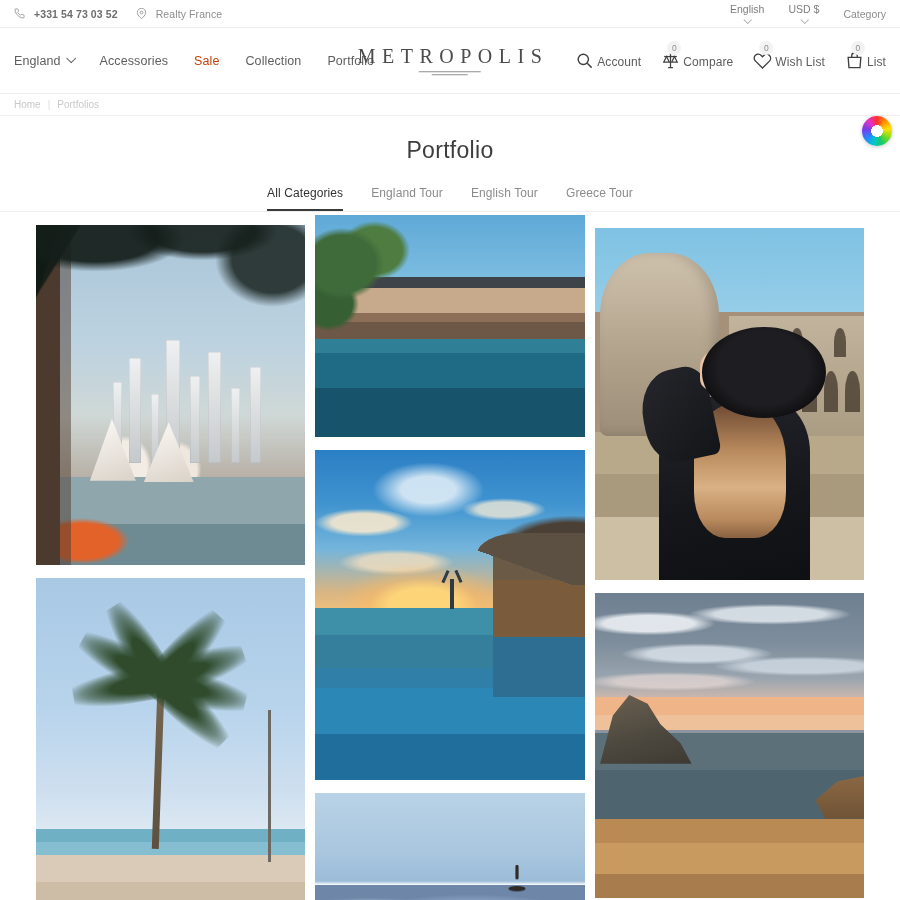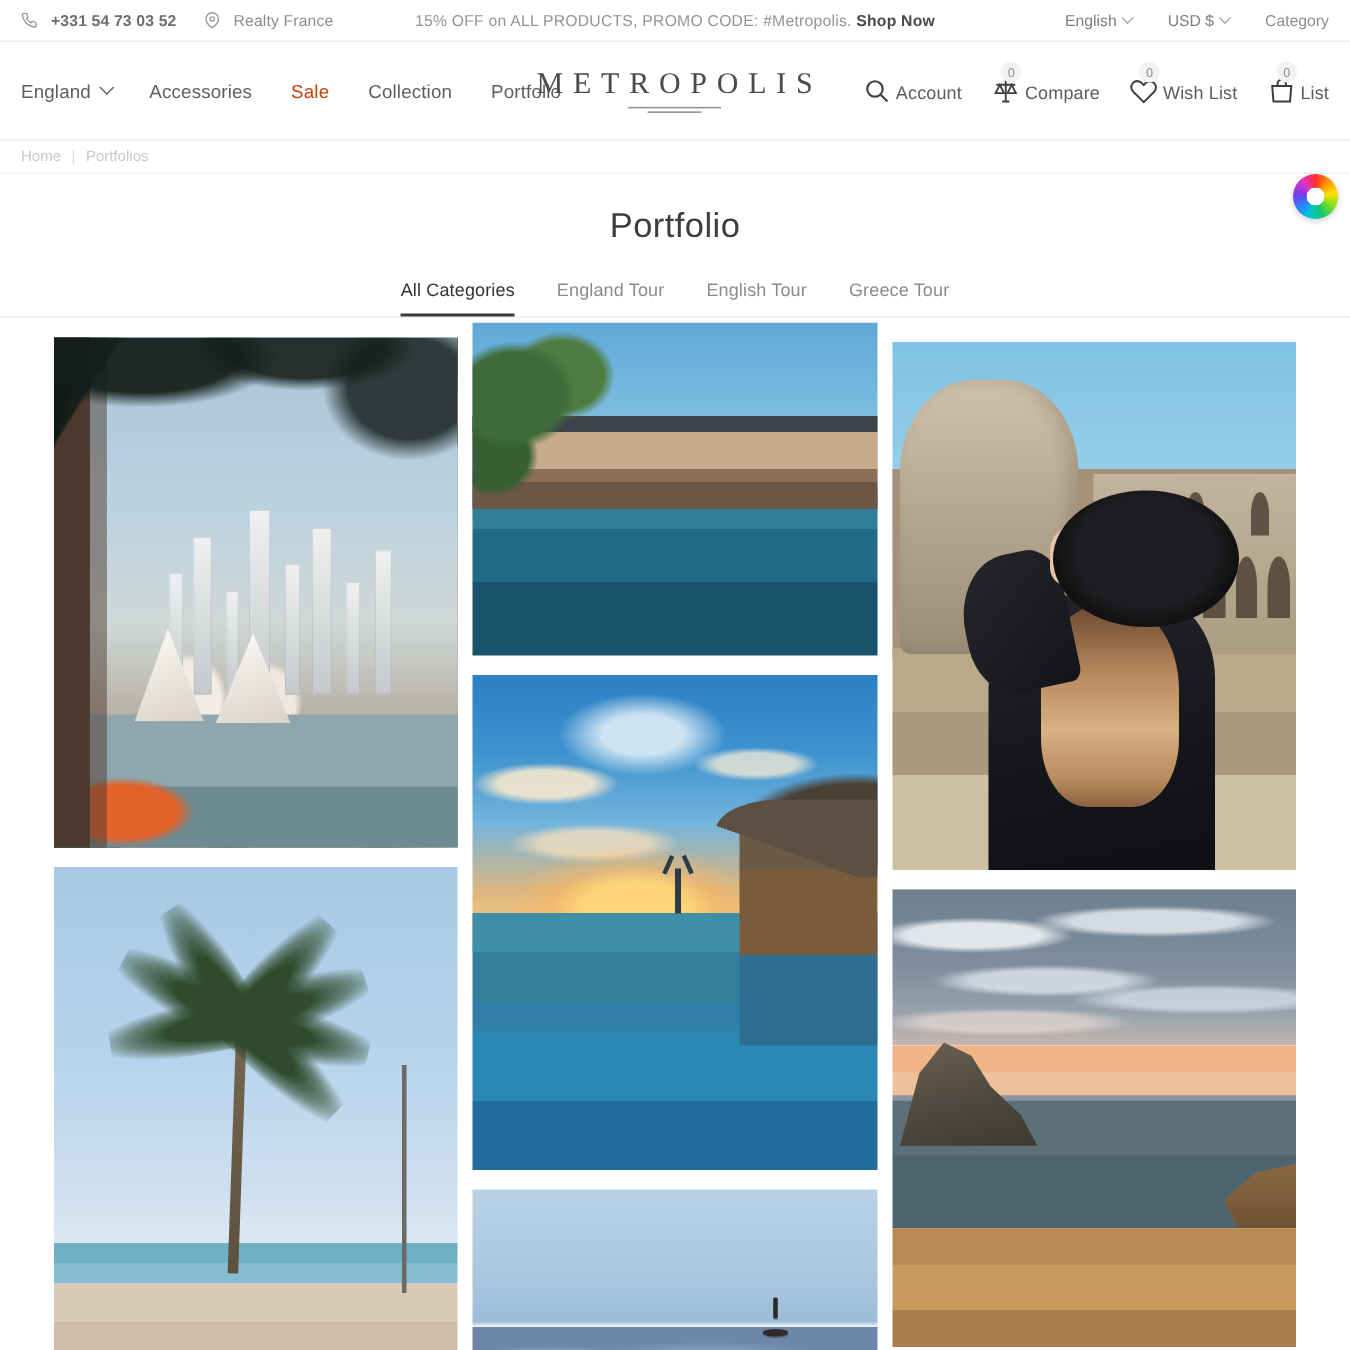--- a/index.html
+++ b/index.html
@@ -30,21 +30,21 @@
   .topbar-center {
     position: absolute; left: 0; right: 0;
     text-align: center; pointer-events: none;
     font-size: 10.5px; color: #949494; letter-spacing: .15px;
   }
   .topbar-center .promo-cta { color: #4a4a4a; font-weight: 700; pointer-events: auto; }
   .topbar-right {
     margin-left: auto; display: flex; align-items: center; gap: 24px;
     position: relative; z-index: 2;
   }
-  .tb-drop { display: flex; align-items: center; gap: 4px; color: #7d7d7d; }
+  .tb-drop { display: flex; align-items: center; gap: 4px; color: #7d7d7d; flex-direction: column; }
   .caret {
     display: inline-block; width: 6px; height: 6px;
     border-right: 1.2px solid #b2b2b2; border-bottom: 1.2px solid #b2b2b2;
     transform: rotate(45deg) translate(-1px,-2px);
   }
 
   
   .header {
     height: 66px;
     display: flex; align-items: center;
@@ -374,24 +374,20 @@
       <span class="tb-ico">
         <svg viewBox="0 0 24 24" fill="none" stroke="currentColor" stroke-width="2">
           <path d="M21 10c0 7-9 13-9 13s-9-6-9-13a9 9 0 0 1 18 0z"></path>
           <circle cx="12" cy="10" r="3"></circle>
         </svg>
       </span>
       <span>Realty France</span>
     </span>
   </div>
 
-  <div class="topbar-center">
-    <span>15% OFF on ALL PRODUCTS, PROMO CODE: #Metropolis.</span>
-    <span class="promo-cta">Shop Now</span>
-  </div>
 
   <div class="topbar-right">
     <span class="tb-drop">
       <span>English</span>
       <i class="caret"></i>
     </span>
     <span class="tb-drop">
       <span>USD $</span>
       <i class="caret"></i>
     </span>

